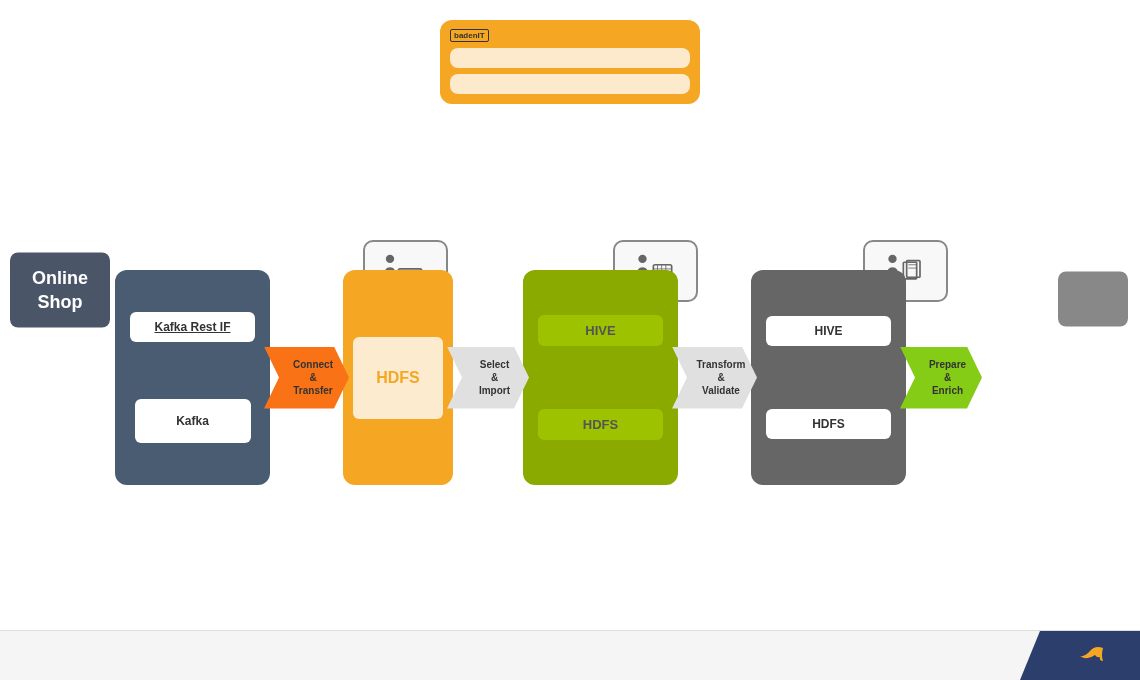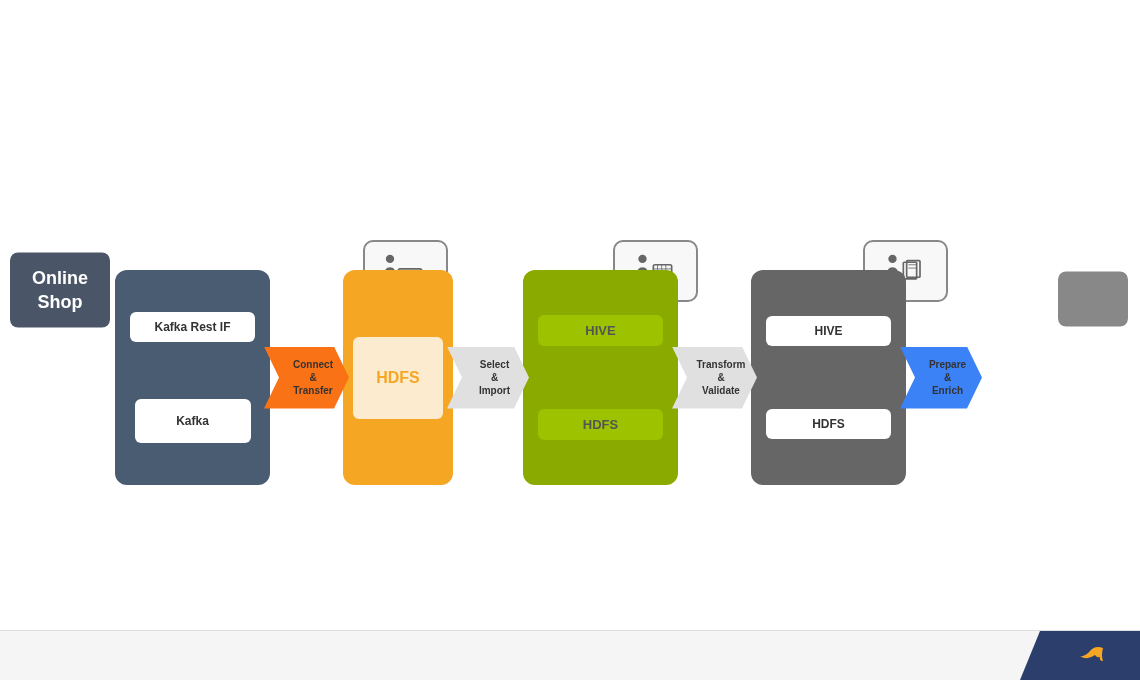--- a/index.html
+++ b/index.html
@@ -161,20 +161,38 @@
       justify-content: center;
     }
     .dest-box span { color: white; font-weight: bold; font-size: 14px; }
 
   </style>
 </head>
 <body>
 
 <div class="main-area">
 
+  <div class="data-lake-container">
+    <div class="data-lake-outer">
+      <div class="data-lake-header">
+        <span class="data-lake-logo" style="font-size:9px; color:#333;">
+          <span style="border:1px solid #333; border-radius:2px; padding:1px 3px; font-weight:bold; font-size:8px;">badenIT</span>
+        </span>
+        <span style="font-size:13px; font-weight:bold; color:#333;"></span>
+      </div>
+      <div class="data-lake-persistence">
+        <div class="label"></div>
+        <div class="sublabel"></div>
+      </div>
+      <div class="data-lake-ingestion">
+        <div class="label"></div>
+        <div class="sublabel"></div>
+      </div>
+    </div>
+  </div>
 
   <div style="position:absolute; top:240px; left:280px; right:110px; display:flex; justify-content:space-around; align-items:center;">
 
     <div class="icon-box" style="width:85px; height:62px;">
       <svg viewBox="0 0 60 45">
 
         <rect x="22" y="20" width="28" height="18" rx="2" fill="none" stroke="#666" stroke-width="2"></rect>
         <line x1="36" y1="38" x2="36" y2="43" stroke="#666" stroke-width="2"></line>
         <line x1="30" y1="43" x2="42" y2="43" stroke="#666" stroke-width="1.5"></line>
 
@@ -220,21 +238,21 @@
     <span></span>
   </div>
 
   <div style="position:absolute; left:168px; top:330px; transform:rotate(-90deg); font-size:8px; color:#aaa; white-space:nowrap; letter-spacing:2px; font-weight:bold; text-transform:uppercase;">
     <span></span>
   </div>
 
   <div style="position:absolute; top:270px; left:115px; right:100px; height:215px; display:flex; align-items:stretch; gap:4px;">
 
     <div style="background:#4a5c72; border-radius:12px; width:155px; min-width:155px; display:flex; flex-direction:column; align-items:center; justify-content:space-around; padding:14px 8px; position:relative;">
-      <div style="background:#fff; border-radius:6px; padding:8px 12px; font-size:12px; font-weight:600; color:#333; text-align:center; width:125px;">Kafka Rest IF</div>
+      <div style="background:#fff; border-radius:6px; padding:8px 12px; font-size:12px; font-weight:600; color:#333; text-align:center; width:125px;text-decoration:underline;">Kafka Rest IF</div>
       <div style="background:#fff; border-radius:6px; padding:15px 12px; font-size:12px; font-weight:600; color:#333; text-align:center; width:116px;">Kafka</div>
     </div>
 
     <div style="display:flex; align-items:center; position:relative; z-index:5; margin:0 -10px;">
       <div style="background:#f97316; height:62px; width:85px; display:flex; align-items:center; justify-content:center; clip-path: polygon(0 0, calc(100% - 15px) 0, 100% 50%, calc(100% - 15px) 100%, 0 100%, 15px 50%); text-align:center; font-size:10px; font-weight:bold; color:#333; line-height:1.3; padding: 0 5px 0 18px;">
         <span>Connect<br>&amp;<br>Transfer</span>
       </div>
     </div>
 
     <div style="background:#f5a623; border-radius:12px; width:110px; min-width:110px; display:flex; flex-direction:column; align-items:center; justify-content:center; padding:12px 8px;">
@@ -257,21 +275,21 @@
         <span>Transform<br>&amp;<br>Validate</span>
       </div>
     </div>
 
     <div style="background:#666; border-radius:12px; width:155px; min-width:155px; display:flex; flex-direction:column; align-items:center; justify-content:space-around; padding:14px 8px;">
       <div style="background:#fff; border-radius:6px; padding:8px 12px; font-size:12px; font-weight:600; color:#333; text-align:center; width:125px;">HIVE</div>
       <div style="background:#fff; border-radius:6px; padding:8px 12px; font-size:12px; font-weight:600; color:#333; text-align:center; width:125px;">HDFS</div>
     </div>
 
     <div style="display:flex; align-items:center; position:relative; z-index:5; margin:0 -10px;">
-      <div style="background:#3b82f6; height:62px; width:82px; display:flex; align-items:center; justify-content:center; clip-path: polygon(0 0, calc(100% - 15px) 0, 100% 50%, calc(100% - 15px) 100%, 0 100%, 15px 50%); text-align:center; font-size:10px; font-weight:bold; color:#333; line-height:1.3; padding: 0 5px 0 18px;">
+      <div style="background:#84cc16; height:62px; width:82px; display:flex; align-items:center; justify-content:center; clip-path: polygon(0 0, calc(100% - 15px) 0, 100% 50%, calc(100% - 15px) 100%, 0 100%, 15px 50%); text-align:center; font-size:10px; font-weight:bold; color:#333; line-height:1.3; padding: 0 5px 0 18px;">
         <span>Prepare<br>&amp;<br>Enrich</span>
       </div>
     </div>
 
   </div>
 
 </div>
 
 <div class="footer" style="position:relative; overflow:hidden;">
 

